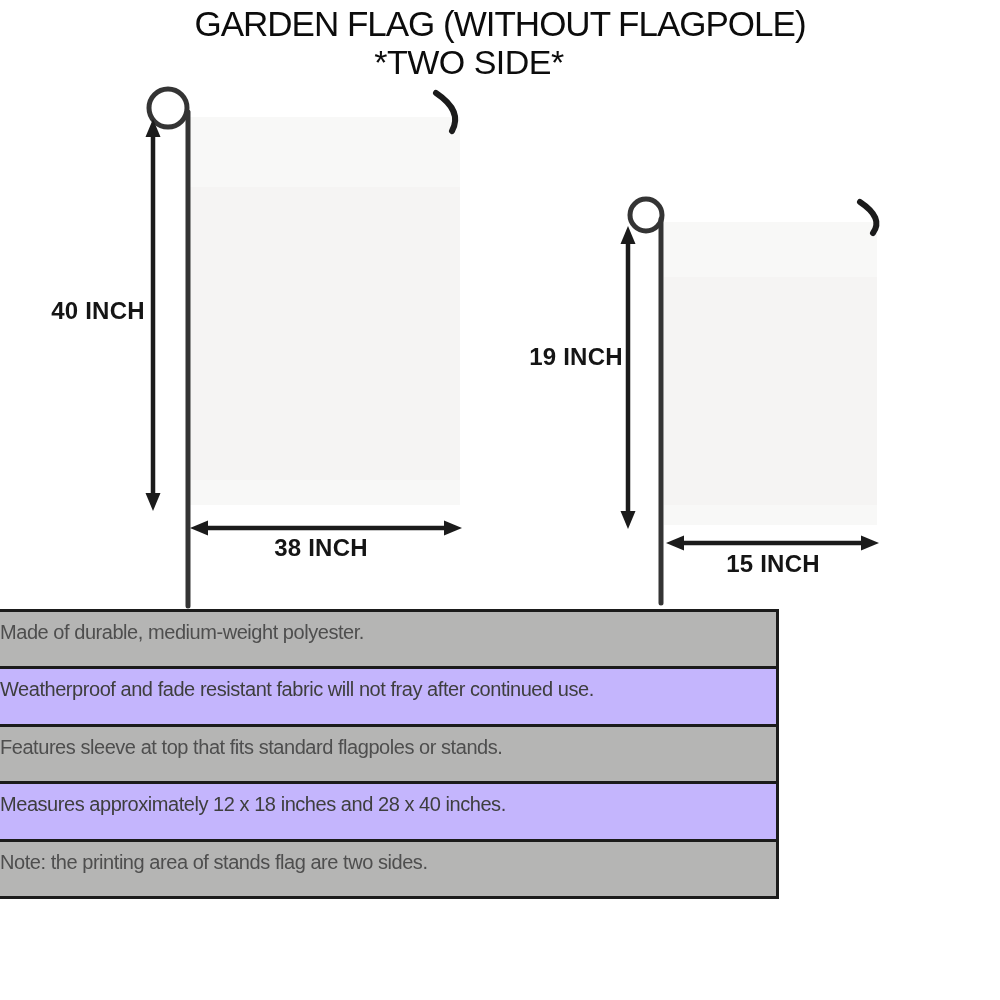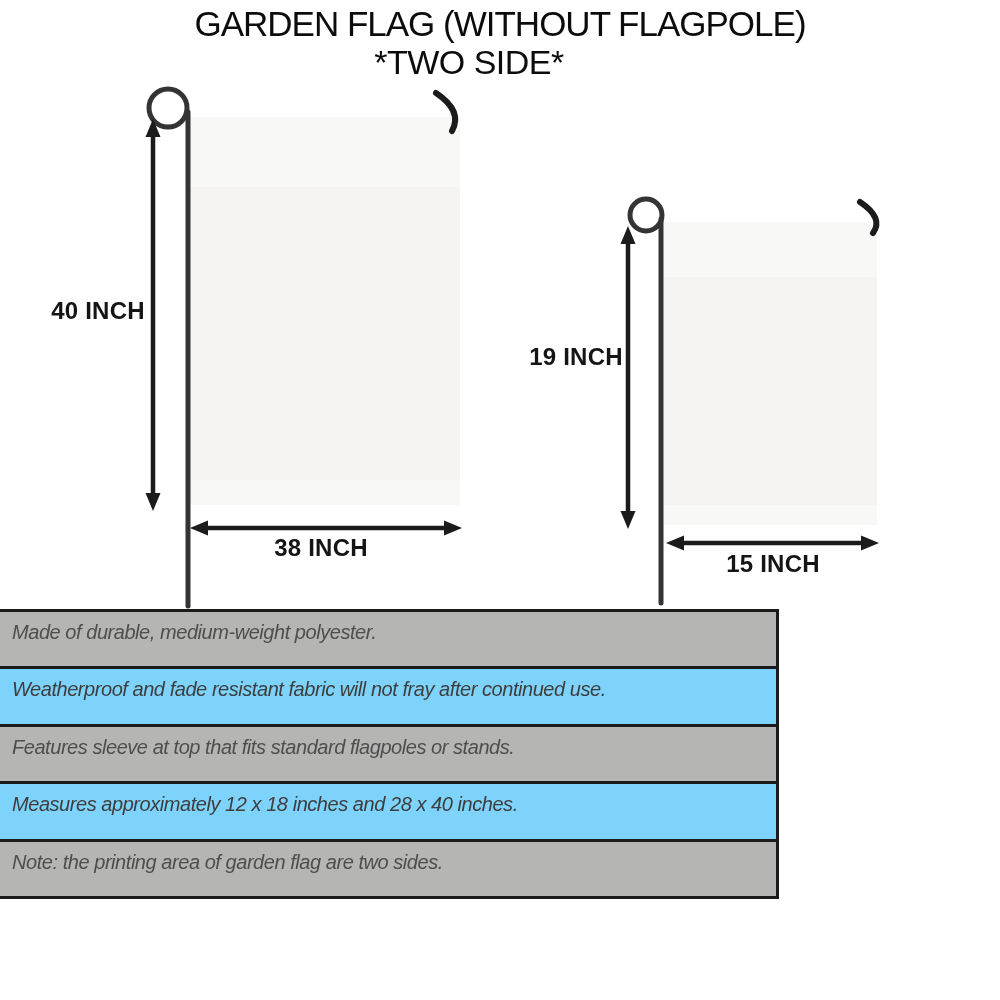--- a/index.html
+++ b/index.html
@@ -70,31 +70,30 @@
     box-sizing: border-box;
     border-top: 3px solid #1b1b1b;
     border-right: 3px solid #1b1b1b;
     border-bottom: 3px solid #1b1b1b;
     display: flex;
     flex-direction: column;
   }
   .feature-row {
     flex: 1 1 0;
     box-sizing: border-box;
-    padding: 7px 10px 0 12px;
+    padding: 7px 10px 0 0;
     font-size: 20px;
     letter-spacing: -0.45px;
     color: #4a4a4a;
     line-height: 26px;
     overflow: hidden;
-    font-style: italic;
   }
   .feature-row:not(:last-child) { border-bottom: 3px solid #1b1b1b; }
   .feature-row.shaded { background: #b5b5b4; color: #4e4e4e; }
-  .feature-row.plain  { background: #7dd3fc; color: #3e3e3e; }
+  .feature-row.plain  { background: #c4b5fd; color: #3e3e3e; }
 </style>
 </head>
 <body>
 
 <div class="stage">
 
   <div class="title-block">
     <div class="title-line1">GARDEN FLAG (WITHOUT FLAGPOLE)</div>
     <div class="title-line2">*TWO SIDE*</div>
   </div>
@@ -158,17 +157,17 @@
     <div class="feature-row plain">
       <span>Weatherproof and fade resistant fabric will not fray after continued use.</span>
     </div>
     <div class="feature-row shaded">
       <span>Features sleeve at top that fits standard flagpoles or stands.</span>
     </div>
     <div class="feature-row plain">
       <span>Measures approximately 12 x 18 inches and 28 x 40 inches.</span>
     </div>
     <div class="feature-row shaded">
-      <span>Note: the printing area of garden flag are two sides.</span>
+      <span>Note: the printing area of stands flag are two sides.</span>
     </div>
   </div>
 
 </div>
 
 </body></html>

